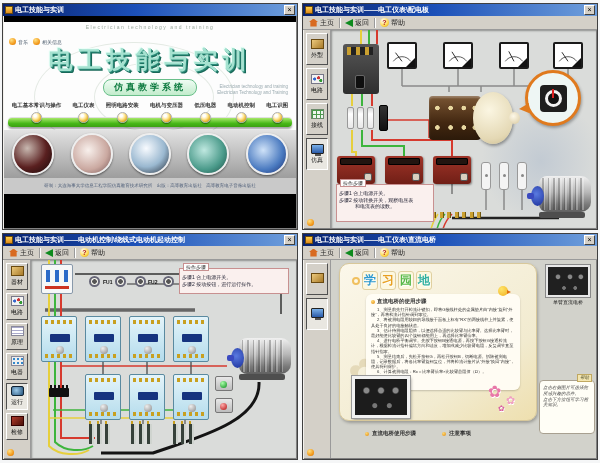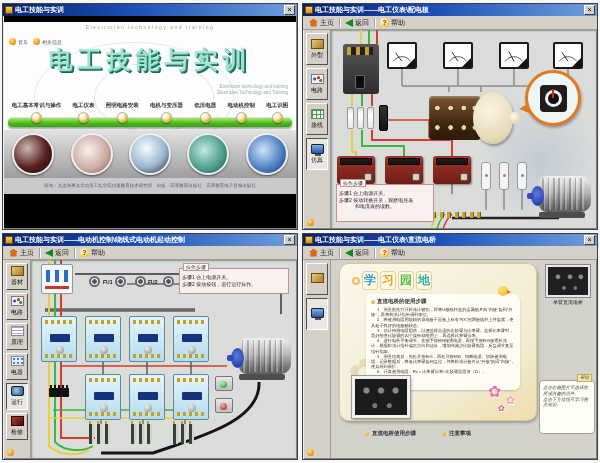--- a/index.html
+++ b/index.html
@@ -203,20 +203,21 @@
           <span class="pill">
             <span class="ball"></span>
             <span>音乐</span>
           </span>
           <span class="pill">
             <span class="ball"></span>
             <span>相关信息</span>
           </span>
         </div>
         <div class="q1title">电工技能与实训</div>
+        <div class="q1sub">仿真教学系统</div>
         <div class="q1tagr">
           <div>Electrician technology and training</div>
           <div>Electrician   Technology   and   Training</div>
         </div>
         <div class="stripe"></div>
         <div class="q1menu">
           <div class="mi">
               <span class="milabel">电工基本常识与操作</span>
               <span class="orb"></span>
             </div>

